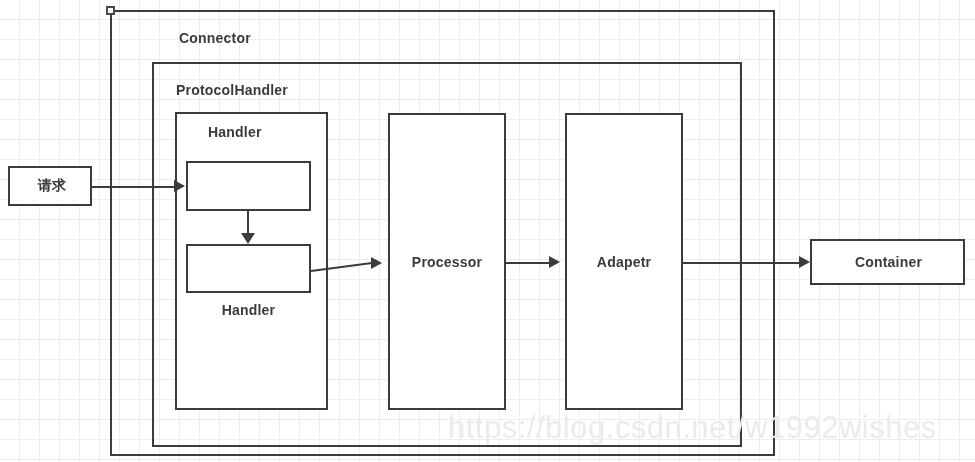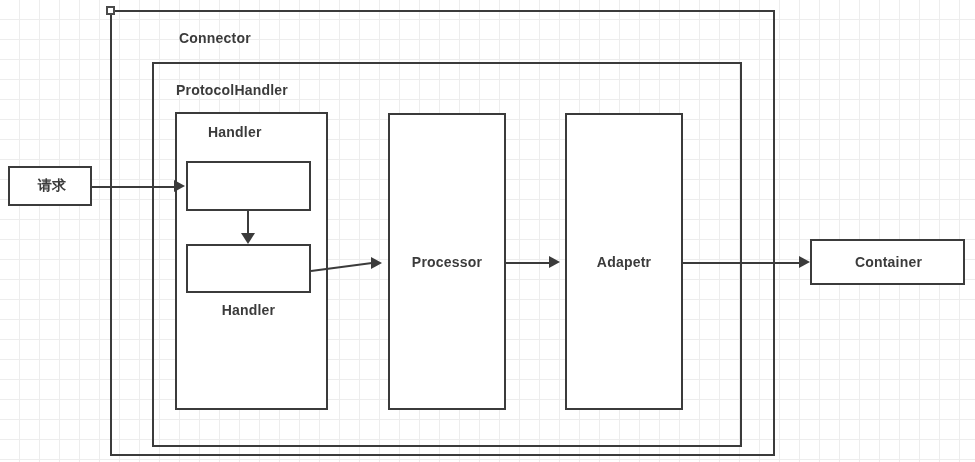--- a/index.html
+++ b/index.html
@@ -145,14 +145,15 @@
 
   <div class="box filled" style="left:565px; top:113px; width:118px; height:297px;"></div>
   <div class="node-label" style="left:565px; top:242px; width:118px; height:40px;text-align:right;">Adapetr</div>
 
   <div class="hline" style="left:683px; top:262px; width:123px;"></div>
   <div class="arrow-right" style="left:799px; top:256px;"></div>
 
   <div class="box filled" style="left:810px; top:239px; width:155px; height:46px;"></div>
   <div class="node-label" style="left:810px; top:239px; width:157px; height:46px;border-radius:21px;">Container</div>
 
+  <div class="watermark" style="left:448px; top:410px;">https://blog.csdn.net/w1992wishes</div>
 
 </div>
 
 </body></html>

